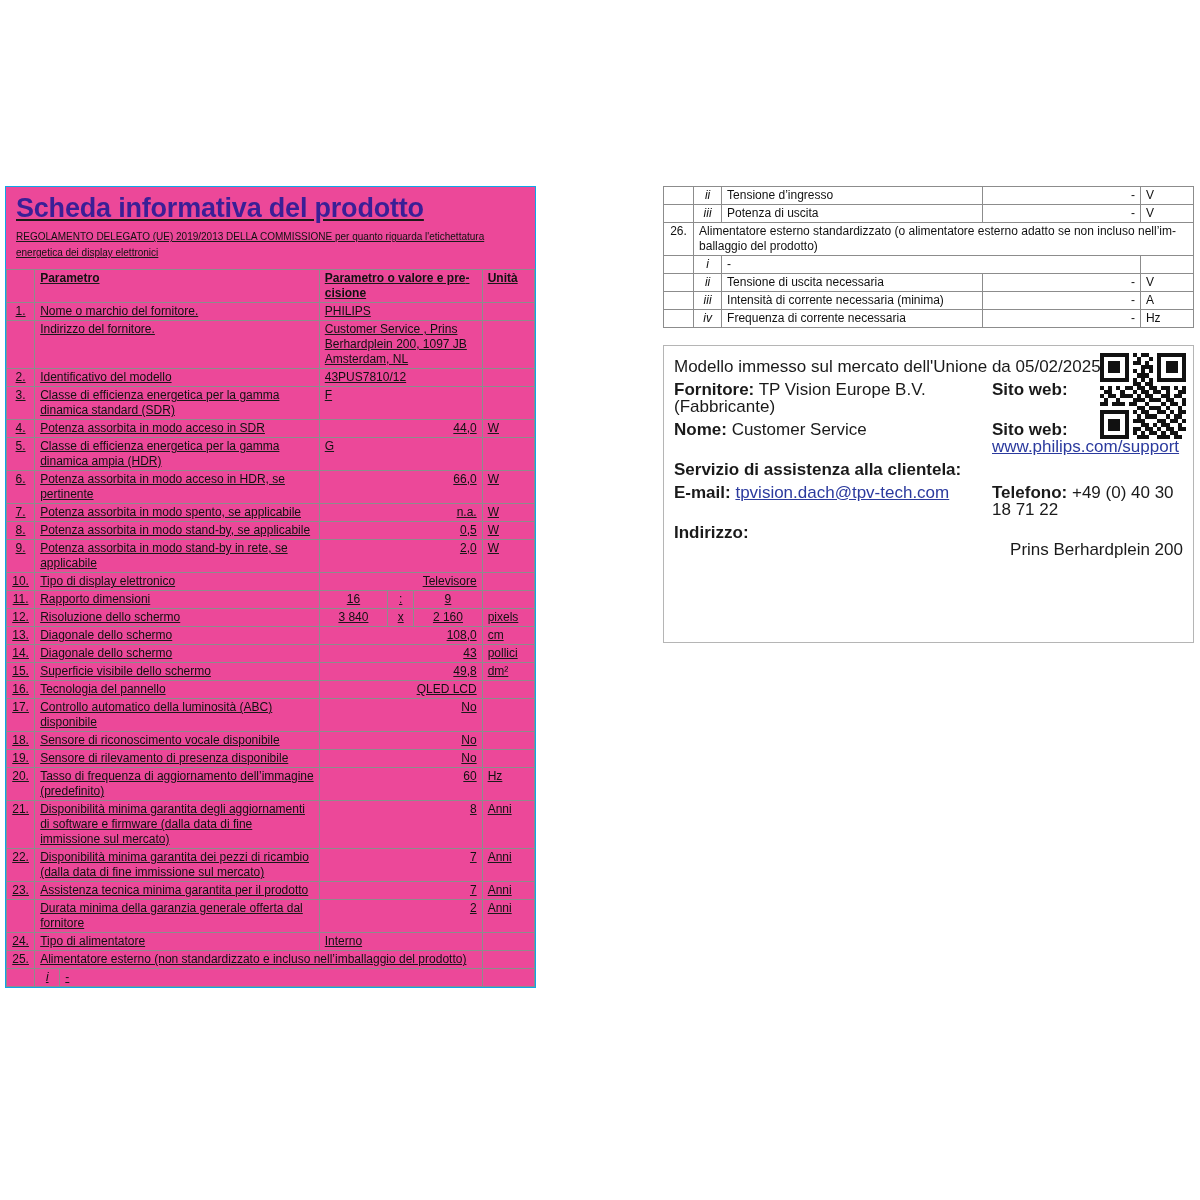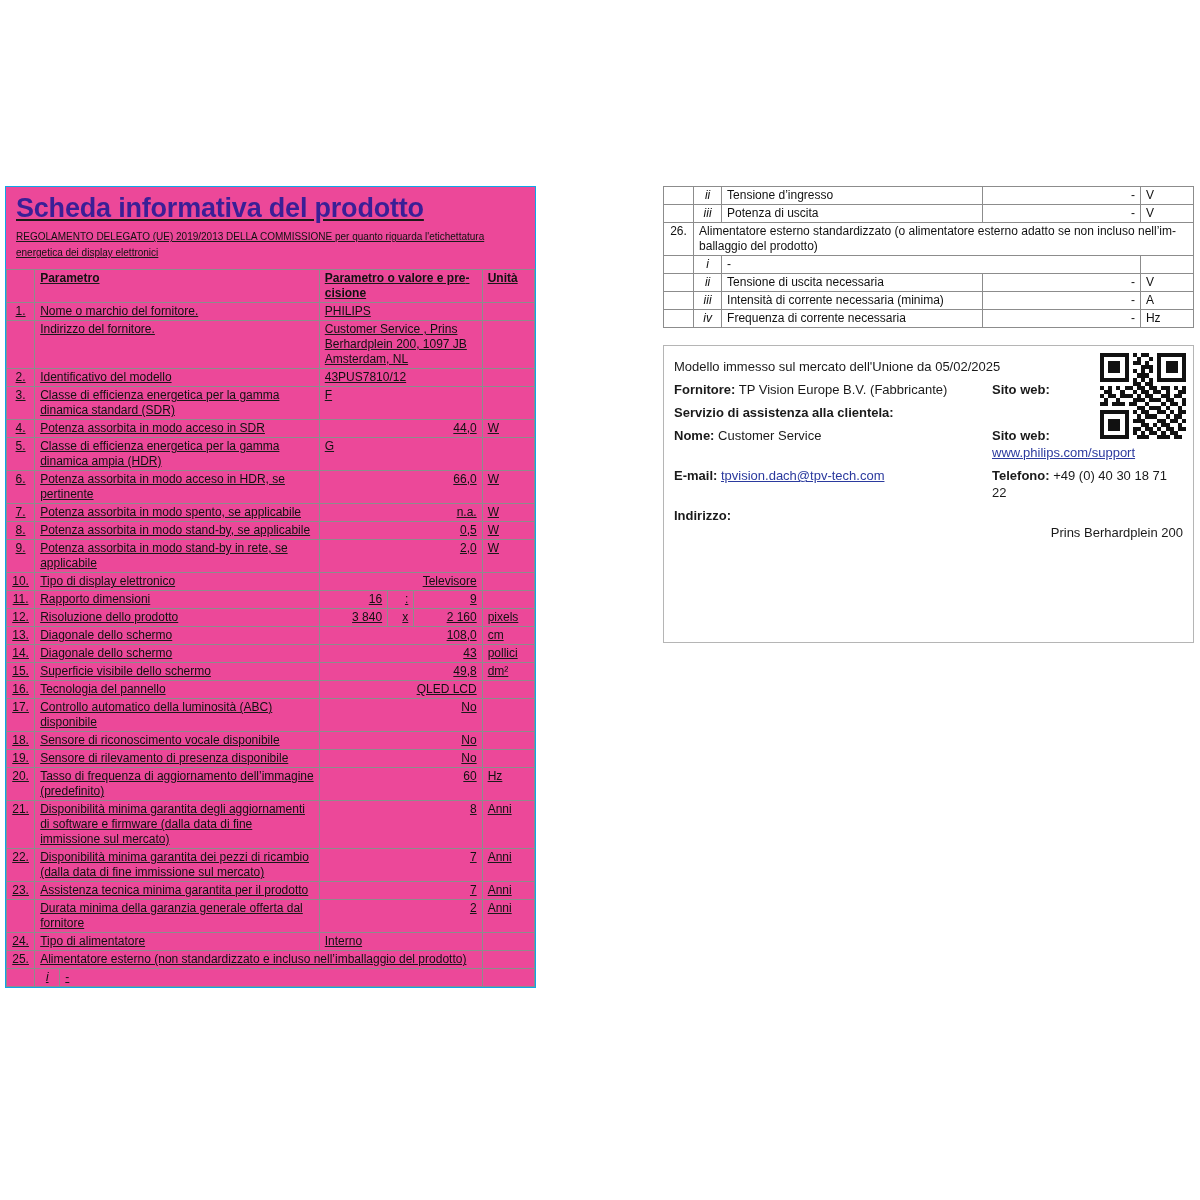--- a/index.html
+++ b/index.html
@@ -25,28 +25,28 @@
     font-size:12px;line-height:15px;color:#111;padding-left:41px;
   }
   table.grid td{
     border:1px solid #8c8c8c;padding:1px 5px;vertical-align:top;overflow:hidden;
   }
   table.grid tr.head td{font-weight:bold;}
   td.num{text-align:center;padding-right:4px;}
   td.roman{font-style:italic;text-align:center;padding:1px 2px;}
   td.val-r{text-align:right;}
   td.val-l{text-align:left;}
-  td.ctr{text-align:right;}
+  td.ctr{text-align:center;}
   
   .right-panel{position:absolute;left:663px;top:186px;width:531px;}
   
   .info-box{
     position:absolute;left:663px;top:345px;width:531px;height:298px;
     border:1px solid #b5b5b5;box-sizing:border-box;padding:12px 10px;
-    font-size:13px;line-height:17px;overflow:hidden;
+    font-size:17px;line-height:17px;overflow:hidden;
   }
   .qr-wrap{position:absolute;top:7px;right:7px;width:86px;height:86px;background:#fff;}
   .ib-row{display:flex;margin-top:6px;}
   .ib-left{width:318px;padding-right:8px;box-sizing:border-box;}
   .ib-right{flex:1;}
   .ib-model{margin:0;}
   .ib-eprel{margin-top:72px;}
   .lbl{font-weight:bold;}
   a.link{color:#2b3a9e;text-decoration:underline;cursor:pointer;}
   .wrap-link{display:inline-block;max-width:205px;word-break:break-all;}
@@ -150,21 +150,21 @@
       <tr>
         <td class="num">11.</td>
         <td colspan="2">Rapporto dimensioni</td>
         <td class="ctr">16</td>
         <td class="ctr">:</td>
         <td class="ctr">9</td>
         <td></td>
       </tr>
       <tr>
         <td class="num">12.</td>
-        <td colspan="2">Risoluzione dello prodotto</td>
+        <td colspan="2">Risoluzione dello schermo</td>
         <td class="ctr">3 840</td>
         <td class="ctr">x</td>
         <td class="ctr">2 160</td>
         <td>pixels</td>
       </tr>
       <tr>
         <td class="num">13.</td>
         <td colspan="2">Diagonale dello schermo</td>
         <td colspan="3" class="val-r">108,0</td>
         <td>cm</td>
@@ -331,37 +331,37 @@
         <span class="lbl">Fornitore:</span>
         <span>TP Vision Europe B.V. (Fabbricante)</span>
       </div>
       <div class="ib-right">
         <span class="lbl">Sito web:</span>
       </div>
     </div>
 
     <div class="ib-row">
       <div class="ib-left">
-        <span class="lbl">Servizio di assistenza alla clientela:</span>
-      </div>
-    </div>
-
-    <div class="ib-row">
-      <div class="ib-left">
         <span class="lbl">Nome:</span>
         <span>Customer Service</span>
       </div>
       <div class="ib-right">
         <span class="lbl">Sito web:</span>
         <a class="link">www.philips.com/support</a>
       </div>
     </div>
 
     <div class="ib-row">
       <div class="ib-left">
+        <span class="lbl">Servizio di assistenza alla clientela:</span>
+      </div>
+    </div>
+
+    <div class="ib-row">
+      <div class="ib-left">
         <span class="lbl">E-mail:</span>
         <a class="link">tpvision.dach@tpv-tech.com</a>
       </div>
       <div class="ib-right">
         <span class="lbl">Telefono:</span>
         <span>+49 (0) 40 30 18 71 22</span>
       </div>
     </div>
 
     <div class="ib-row">

